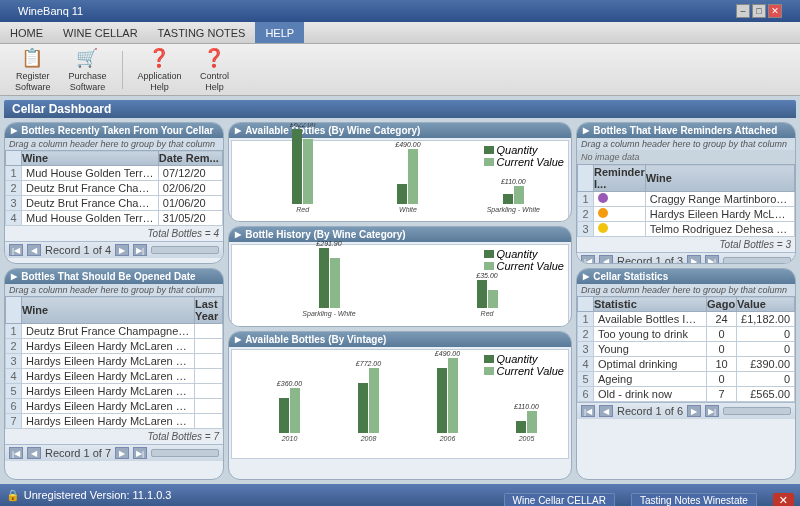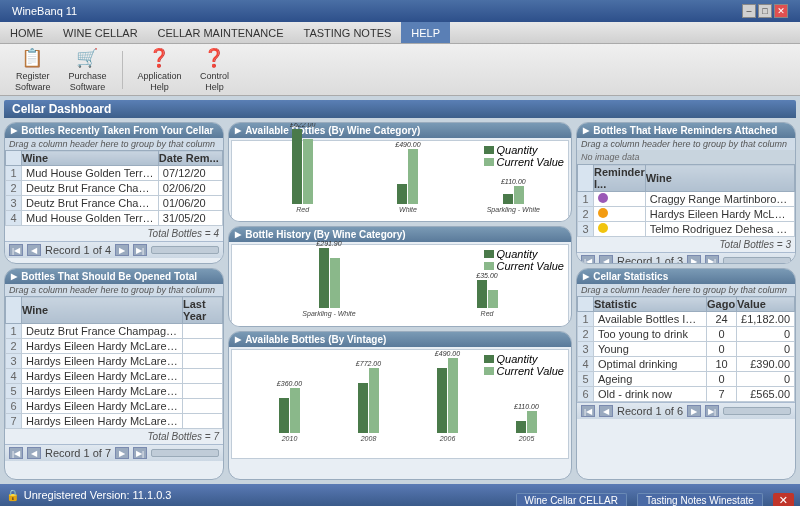--- a/index.html
+++ b/index.html
@@ -6,21 +6,21 @@
     body { background: #d0d8e0; width: 800px; height: 506px; overflow: hidden; }
 
     
     .title-bar {
       background: linear-gradient(to bottom, #4a6fa5, #2d4f8a);
       color: white;
       height: 22px;
       display: flex;
       align-items: center;
       justify-content: space-between;
-      padding: 0 12px;
+      padding: 0 18px;
       font-size: 11px;
     }
     .title-bar-controls { display: flex; gap: 2px; }
     .title-btn {
       width: 14px; height: 14px; border: 1px solid #888;
       display: flex; align-items: center; justify-content: center;
       font-size: 9px; cursor: pointer; color: #333;
     }
     .title-btn.min { background: #d0d0d0; }
     .title-btn.max { background: #d0d0d0; }
@@ -161,21 +161,21 @@
       height: 22px;
       display: flex;
       align-items: center;
       justify-content: space-between;
       padding: 0 6px;
       color: white;
       font-size: 10px;
     }
     .bottom-tabs {
       display: flex;
-      gap: 10px;
+      gap: 16px;
       margin-top: 10px;
     }
     .bottom-tab {
       background: #4a6aa5;
       color: white;
       padding: 1px 8px;
       border-radius: 2px 2px 0 0;
       cursor: pointer;
       font-size: 10px;
       border: 1px solid #6a8ab5;
@@ -312,21 +312,20 @@
   <div class="title-bar-controls">
     <div class="title-btn min">–</div>
     <div class="title-btn max">□</div>
     <div class="title-btn close">✕</div>
   </div>
 </div>
 
 <div class="menu-bar">
   <div class="menu-item">HOME</div>
   <div class="menu-item">WINE CELLAR</div>
-  <div class="menu-item">CELLAR MAINTENANCE</div>
   <div class="menu-item">TASTING NOTES</div>
   <div class="menu-item help-active">HELP</div>
 </div>
 
 <div class="toolbar">
   <div class="toolbar-btn">
     <span class="toolbar-icon">📋</span>
     <span style="font-size:9px;text-align:center;line-height:1.2">Register<br>Software</span>
   </div>
   <div class="toolbar-btn">
@@ -391,28 +390,28 @@
           <div class="record-btn">|◀</div>
           <div class="record-btn">◀</div>
           <span>Record 1 of 4</span>
           <div class="record-btn">▶</div>
           <div class="record-btn">▶|</div>
           <div class="scrollbar-h"></div>
         </div>
       </div>
 
       <div class="panel" style="flex:1.8">
-        <div class="panel-title">Bottles That Should Be Opened Total</div>
+        <div class="panel-title">Bottles That Should Be Opened Date</div>
         <div class="panel-hint">Drag a column header here to group by that column</div>
         <table class="grid-table">
           <thead>
             <tr>
               <th class="row-num"></th>
               <th>Wine</th>
-              <th style="width:40px">Last Year</th>
+              <th style="width:28px">Last Year</th>
             </tr>
           </thead>
           <tbody id="open-soon-tbody">
           <tr>
                 <td class="row-num">1</td>
     <td style="max-width:160px;overflow:hidden;text-overflow:ellipsis">Deutz Brut France Champagne 2005</td>
     <td></td>
               </tr>
               <tr>
                 <td class="row-num">2</td>

